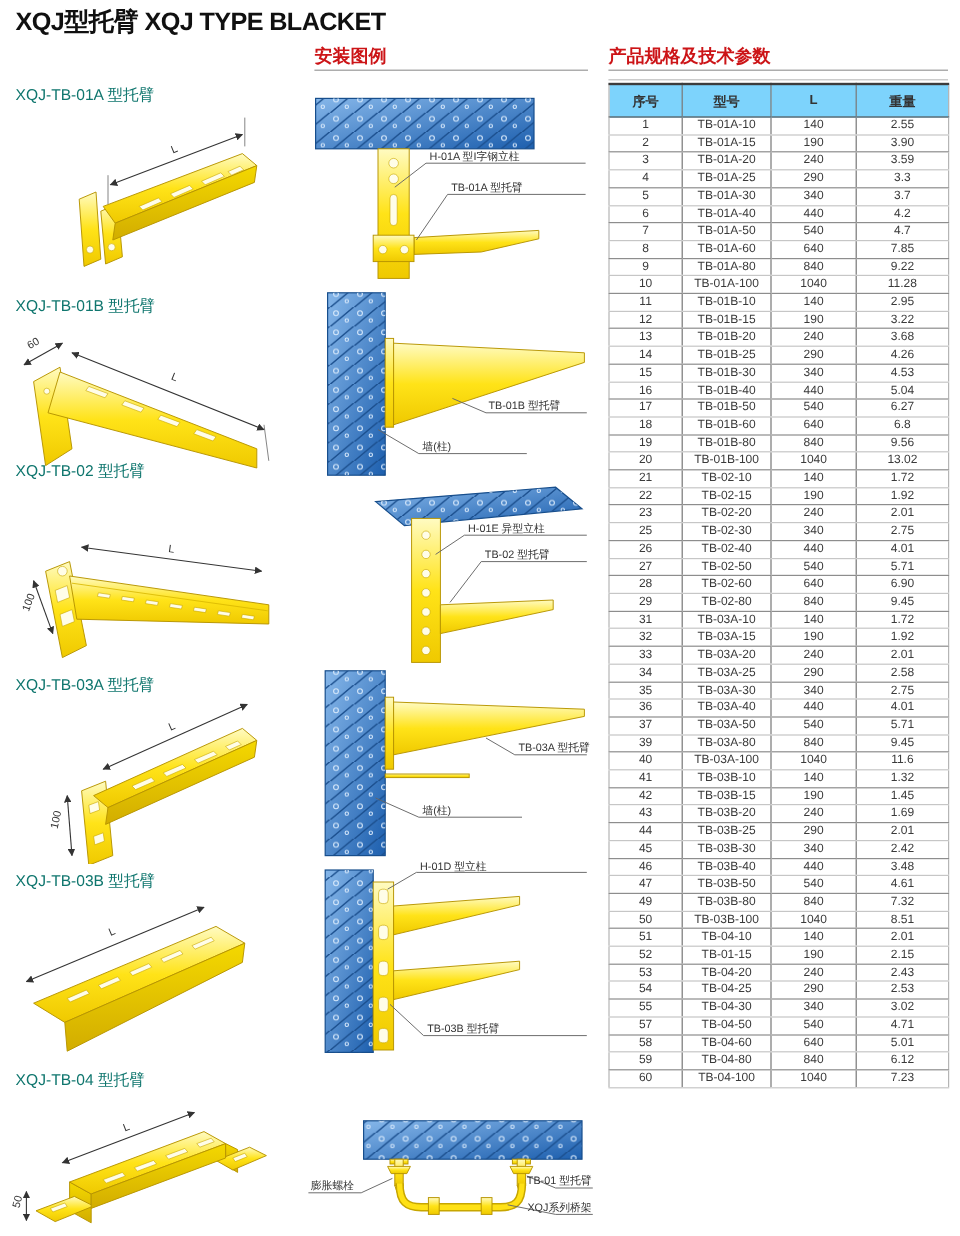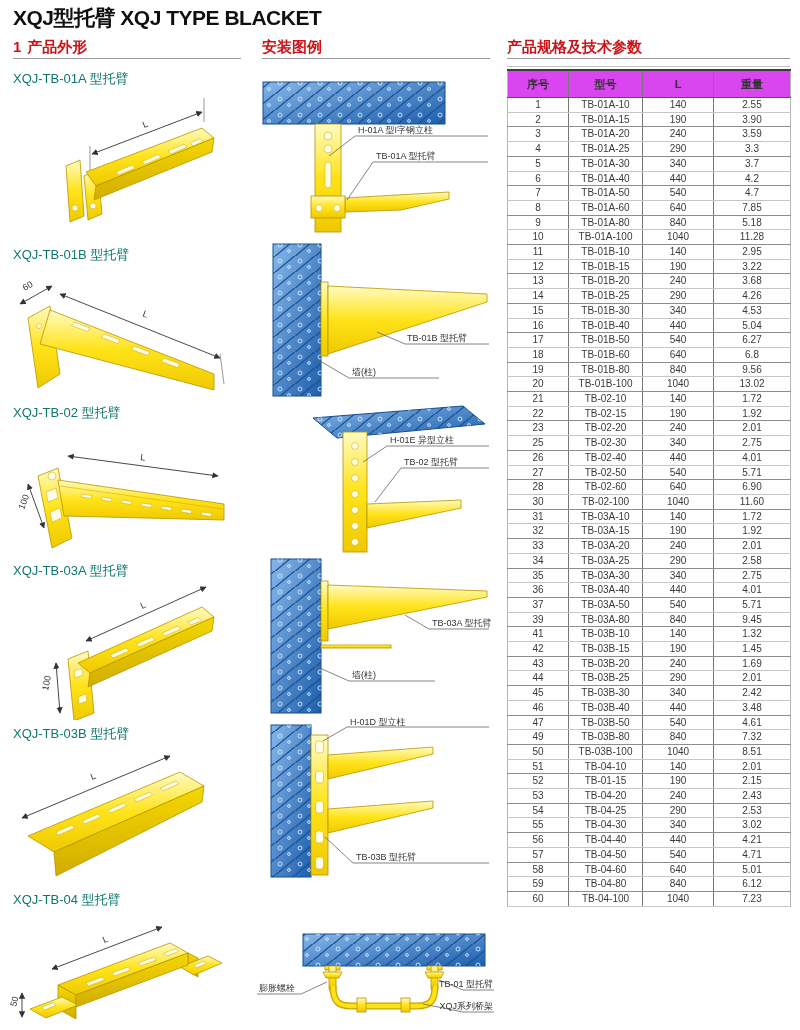--- a/index.html
+++ b/index.html
@@ -22,21 +22,21 @@
   .yel  { fill:url(#gY);  stroke:#b79400; stroke-width:0.8; }
   .yel2 { fill:url(#gY2); stroke:#b79400; stroke-width:0.8; }
   .slot { fill:#fffde8; stroke:#c7a600; stroke-width:0.5; }
   .blu  { fill:url(#gB); stroke:#174e8c; stroke-width:1; }
   .conc { fill:url(#conc); stroke:none; }
   .spec { position:absolute; left:507px; top:66px; width:283px;
           border-top:1px solid #c0c0c0; padding-top:2px; }
   .spec table { width:283px; border-collapse:collapse; table-layout:fixed;
                 border-top:2px solid #3c3c3c; border-left:1px solid #b5b5b5;
                 border-right:1px solid #b5b5b5; border-bottom:1px solid #8d8d8d; }
-  .spec th { background:#d946ef; font-size:11px; font-weight:bold; color:#333;
+  .spec th { background:#7dd3fc; font-size:11px; font-weight:bold; color:#333;
              height:24px; border-bottom:1px solid #555; }
   .spec th + th, .spec td + td { border-left:1px solid #777; }
   .spec td { text-align:center; font-size:10px; color:#3a3a3a; height:13.7px;
              line-height:13.7px; padding:0; border-bottom:1px solid #c6c6c6; }
   .spec tbody tr:nth-child(even) td { border-bottom:1px solid #8d8d8d; }
 </style>
 </head>
 <body>
 
 <div class="page">
@@ -62,33 +62,30 @@
         <circle cx="14" cy="11" r="1.4" fill="none" stroke="#d8e9fb" stroke-width="0.9"></circle>
       </pattern>
       <marker id="arr" viewBox="0 0 10 10" refX="9" refY="5" markerWidth="7" markerHeight="7" orient="auto-start-reverse">
         <path d="M0,0 L10,5 L0,10 z" fill="#333"></path>
       </marker>
     </defs>
   </svg>
 
   <div class="title">XQJ型托臂 XQJ TYPE BLACKET</div>
 
-  <div class="sec-head" id="head-left">
-    <span class="num">1</span><span>产品外形</span>
-  </div>
   <div class="sec-head" id="head-mid">
     <span>安装图例</span>
   </div>
   <div class="sec-head" id="head-right">
     <span>产品规格及技术参数</span>
   </div>
 
   <div class="prod-label" style="top:70px">XQJ-TB-01A 型托臂</div>
   <div class="prod-label" style="top:246px">XQJ-TB-01B 型托臂</div>
-  <div class="prod-label" style="top:404px">XQJ-TB-02 型托臂</div>
+  <div class="prod-label" style="top:384px">XQJ-TB-02 型托臂</div>
   <div class="prod-label" style="top:562px">XQJ-TB-03A 型托臂</div>
   <div class="prod-label" style="top:725px">XQJ-TB-03B 型托臂</div>
   <div class="prod-label" style="top:891px">XQJ-TB-04 型托臂</div>
 
   <svg class="dia" style="left:8px;top:88px" width="235" height="148" viewBox="0 0 235 148">
     <polygon class="yel" points="58,78 72,72 76,128 62,134"></polygon>
     <circle class="slot" cx="67" cy="120" r="3"></circle>
     <polygon class="yel" points="76,88 90,82 94,126 80,132"></polygon>
     <circle class="slot" cx="85" cy="118" r="3"></circle>
     <polygon class="yel" points="78,84 194,40 206,50 88,98"></polygon>
@@ -345,21 +342,21 @@
           <tr>
             <td>8</td>
             <td>TB-01A-60</td>
             <td>640</td>
             <td>7.85</td>
           </tr>
           <tr>
             <td>9</td>
             <td>TB-01A-80</td>
             <td>840</td>
-            <td>5.18</td>
+            <td>9.22</td>
           </tr>
           <tr>
             <td>10</td>
             <td>TB-01A-100</td>
             <td>1040</td>
             <td>11.28</td>
           </tr>
           <tr>
             <td>11</td>
             <td>TB-01B-10</td>
@@ -456,24 +453,24 @@
             <td>540</td>
             <td>5.71</td>
           </tr>
           <tr>
             <td>28</td>
             <td>TB-02-60</td>
             <td>640</td>
             <td>6.90</td>
           </tr>
           <tr>
-            <td>30</td>
-            <td>TB-02-100</td>
-            <td>1040</td>
-            <td>11.60</td>
+            <td>29</td>
+            <td>TB-02-80</td>
+            <td>840</td>
+            <td>9.45</td>
           </tr>
           <tr>
             <td>31</td>
             <td>TB-03A-10</td>
             <td>140</td>
             <td>1.72</td>
           </tr>
           <tr>
             <td>32</td>
             <td>TB-03A-15</td>
@@ -510,20 +507,26 @@
             <td>540</td>
             <td>5.71</td>
           </tr>
           <tr>
             <td>39</td>
             <td>TB-03A-80</td>
             <td>840</td>
             <td>9.45</td>
           </tr>
           <tr>
+            <td>40</td>
+            <td>TB-03A-100</td>
+            <td>1040</td>
+            <td>11.6</td>
+          </tr>
+          <tr>
             <td>41</td>
             <td>TB-03B-10</td>
             <td>140</td>
             <td>1.32</td>
           </tr>
           <tr>
             <td>42</td>
             <td>TB-03B-15</td>
             <td>190</td>
             <td>1.45</td>
@@ -594,26 +597,20 @@
             <td>290</td>
             <td>2.53</td>
           </tr>
           <tr>
             <td>55</td>
             <td>TB-04-30</td>
             <td>340</td>
             <td>3.02</td>
           </tr>
           <tr>
-            <td>56</td>
-            <td>TB-04-40</td>
-            <td>440</td>
-            <td>4.21</td>
-          </tr>
-          <tr>
             <td>57</td>
             <td>TB-04-50</td>
             <td>540</td>
             <td>4.71</td>
           </tr>
           <tr>
             <td>58</td>
             <td>TB-04-60</td>
             <td>640</td>
             <td>5.01</td>

